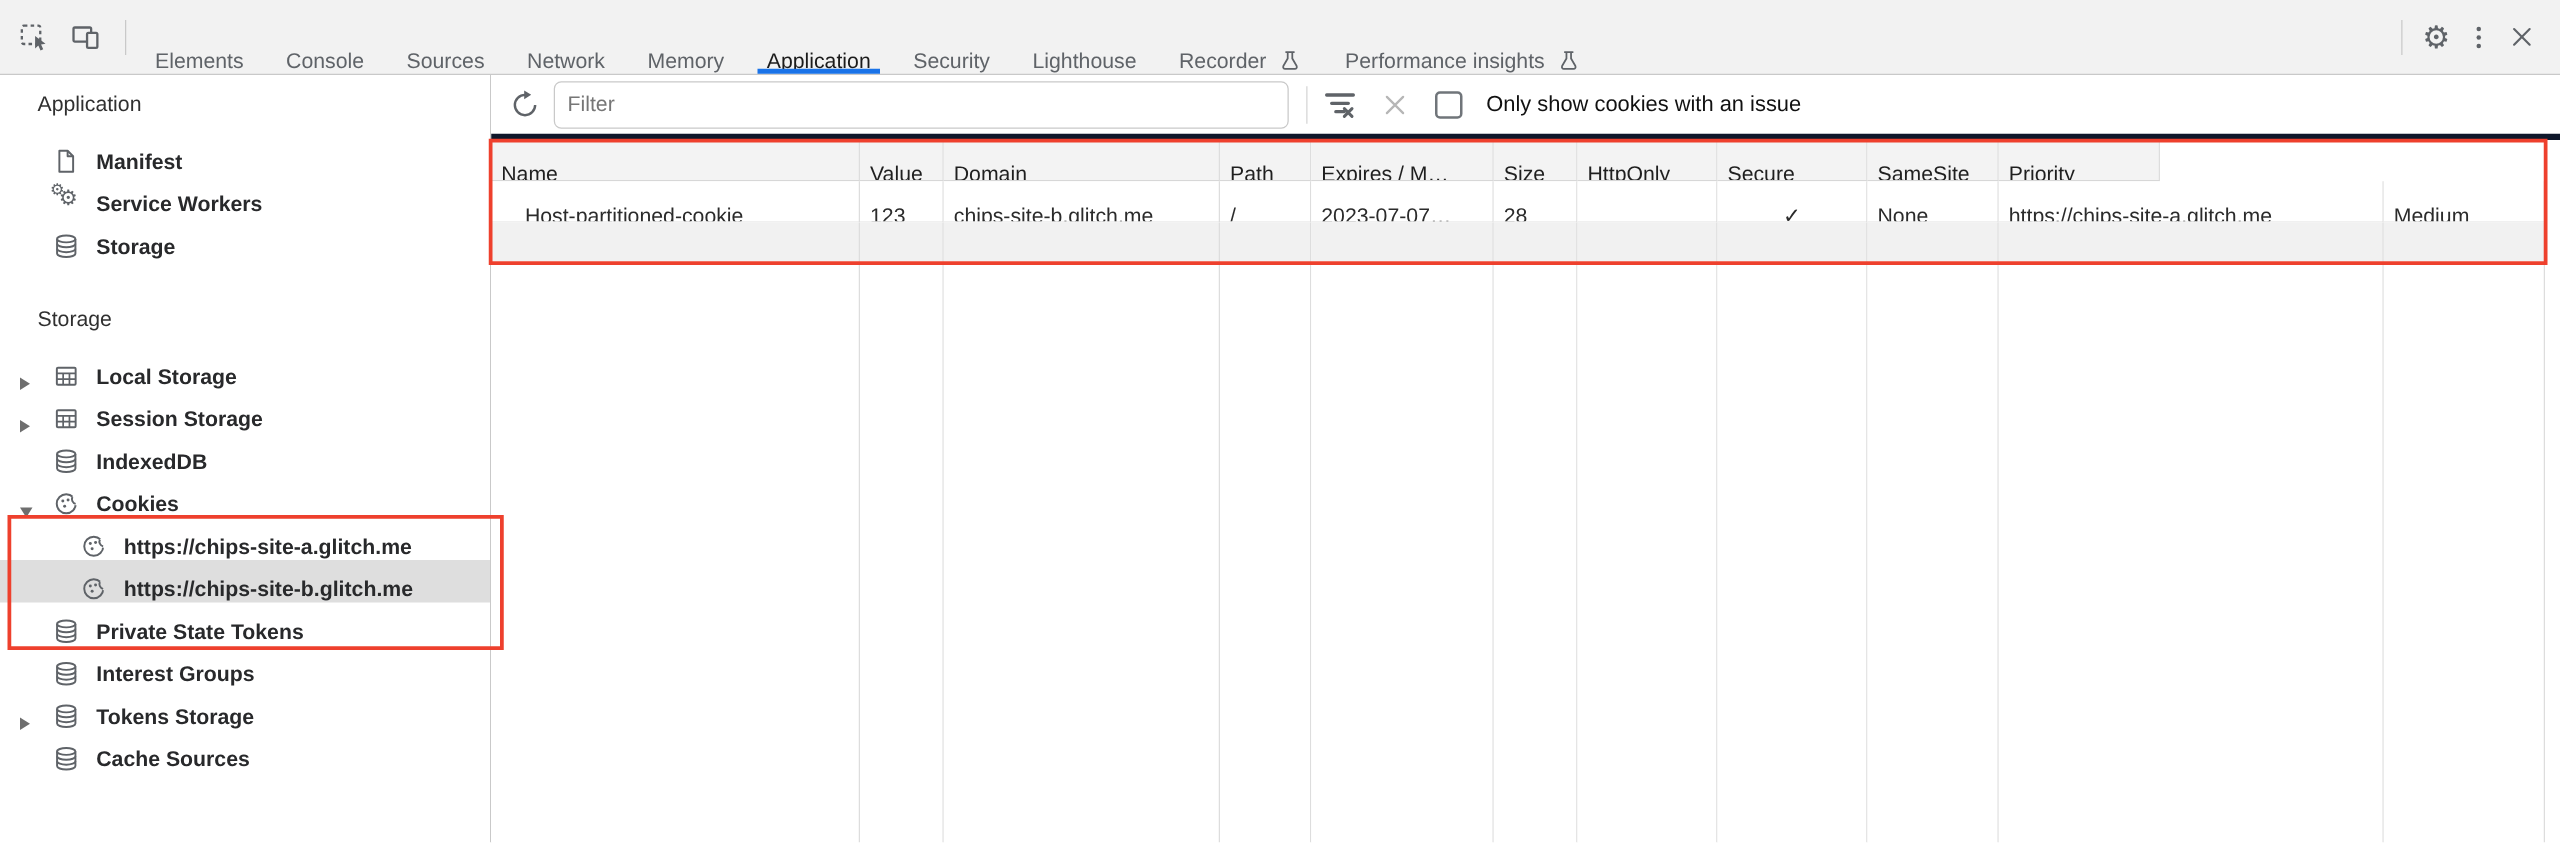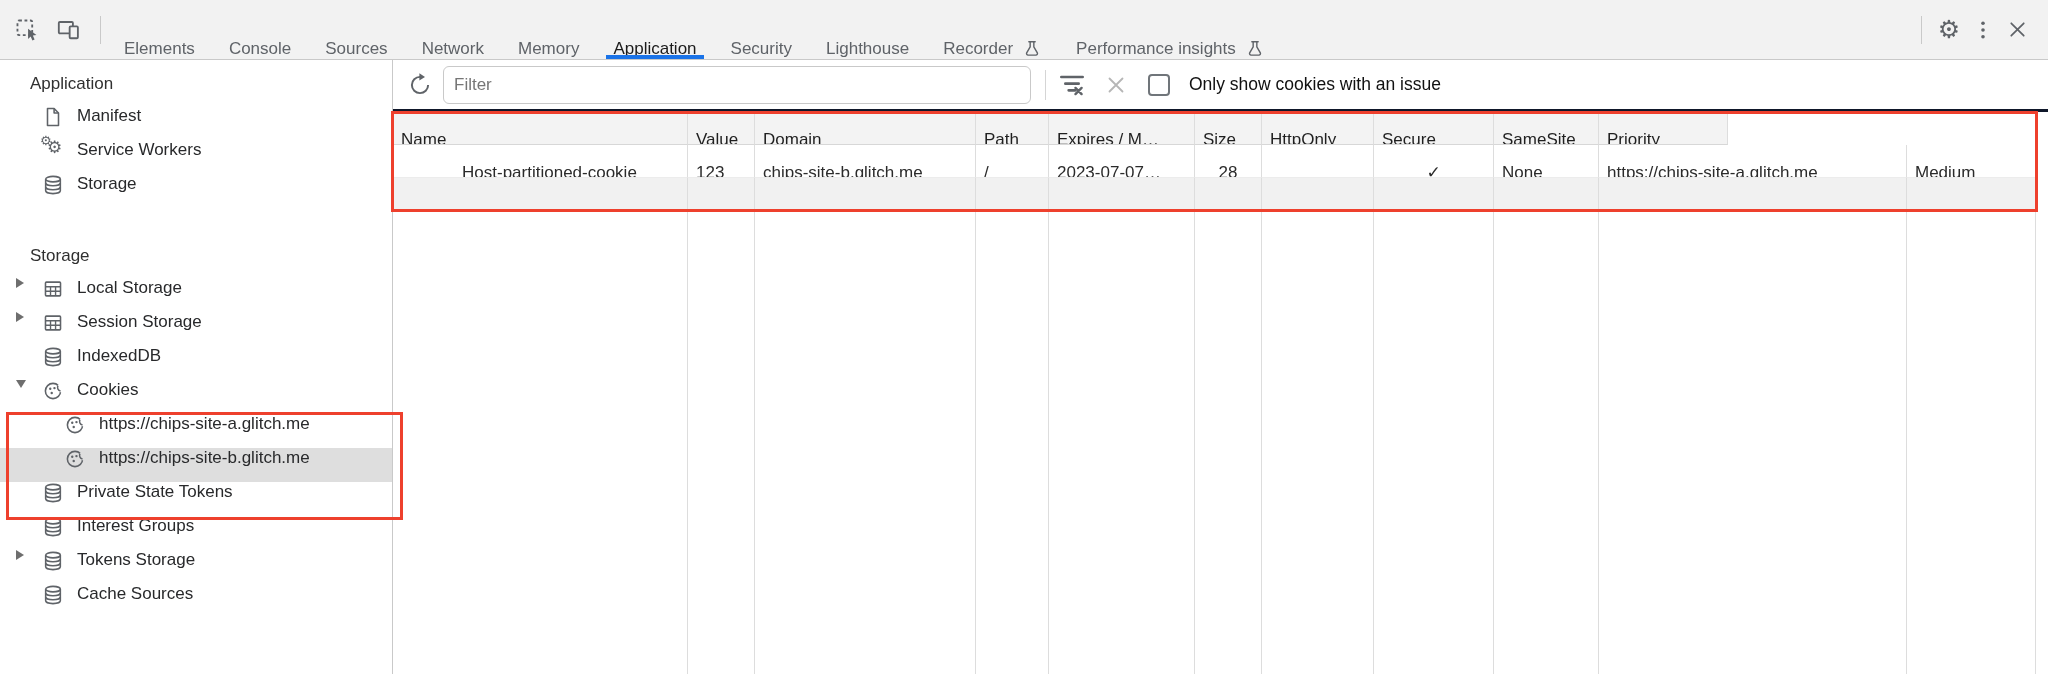--- a/index.html
+++ b/index.html
@@ -36,34 +36,34 @@
 
   
   .content { display:flex; height:614px; }
   .sidebar { width:393px; border-right:1px solid #c9c9c9; background:#fff; overflow:hidden; flex:none; }
   .main { flex:1; background:#fff; position:relative; }
 
   
   .section-title { height:34px; line-height:34px; padding-left:30px; font-size:17px; color:#303030; }
   .st-app { margin-top:7px; margin-bottom:5px; }
   .st-storage { margin-top:31px; margin-bottom:5px; }
-  .tree-item { height:34px; display:flex; align-items:flex-start; padding-left:16px; font-size:17px; color:#28292b; cursor:pointer; }
+  .tree-item { height:34px; display:flex; align-items:flex-end; padding-left:16px; font-size:17px; color:#28292b; cursor:pointer;font-weight:bold; }
   .tree-item.child { padding-left:38px; }
   .tree-item.selected { background:#dedede; }
   .arrow-slot { width:26px; flex:none; display:flex; align-items:center; }
   .tri-r { width:0; height:0; border-left:8px solid #6e6e6e; border-top:5px solid transparent; border-bottom:5px solid transparent; }
   .tri-d { width:0; height:0; border-top:8px solid #6e6e6e; border-left:5px solid transparent; border-right:5px solid transparent; }
   .ticon { width:22px; height:22px; flex:none; }
   .tree-label { margin-left:13px; white-space:nowrap; }
   .sw-icon { position:relative; width:22px; height:22px; font-family:"DejaVu Sans",sans-serif; color:#5f6368; }
   .sw-icon .g1 { position:absolute; left:-2px; top:-7px; font-size:13px; }
   .sw-icon .g2 { position:absolute; left:5px; top:-3px; font-size:17px; }
 
   
-  .cookie-toolbar { height:52px; border-bottom:3px solid #0f172a; display:flex; align-items:center; background:#fff; }
+  .cookie-toolbar { height:52px; border-bottom:5px solid #0f172a; display:flex; align-items:center; background:#fff; }
   .refresh-btn { margin-left:14px; cursor:pointer; }
   .filter-input {
     margin-left:10px; width:588px; height:38px; border:1px solid #c9c9c9; border-radius:6px;
     font-size:17px; padding:0 10px; color:#202124; outline:none; font-family:inherit; background:#fff;
   }
   .filter-input::placeholder { color:#767676; }
   .ct-sep { width:1px; height:30px; background:#d5d5d5; margin-left:14px; }
   .clearfilter-btn { margin-left:10px; cursor:pointer; }
   .x-disabled { margin-left:16px; color:#b6b6b6; cursor:default; }
   .issue-checkbox {
@@ -76,21 +76,21 @@
   .grid-row { display:flex; }
   .cell {
     border-right:1px solid #ddd; padding:12px 8px; font-size:17px; white-space:nowrap; overflow:hidden;
   }
   .hdr .cell { height:33px; line-height:32px; background:#f3f3f3; color:#1f1f1f; border-bottom:1px solid #d7d7d7; }
   .datarow .cell { height:33px; line-height:32px; background:#fff; color:#2b2b2b; border-bottom:1px solid #ececec; }
   .striperow .cell { height:31px; background:#f1f1f1; }
   .fillrow .cell { height:465px; background:#fff; }
   .c0{width:295px}.c1{width:67px}.c2{width:221px}.c3{width:73px}.c4{width:146px}
   .c5{width:67px}.c6{width:112px}.c7{width:120px}.c8{width:105px}.c9{width:308px}.c10{width:129px}
-  .ar { text-align:center; } .ac { text-align:center; }
+  .ar { text-align:left; } .ac { text-align:center; }
 
   
   .red-box { position:absolute; border:3px solid #ee402d; pointer-events:none; z-index:6; }
   #red-cookies { left:6px; top:412px; width:397px; height:108px; }
   #red-table { left:391px; top:111px; width:1647px; height:101px; }
 </style>
 </head>
 <body>
 
 <svg width="0" height="0" style="position:absolute">

